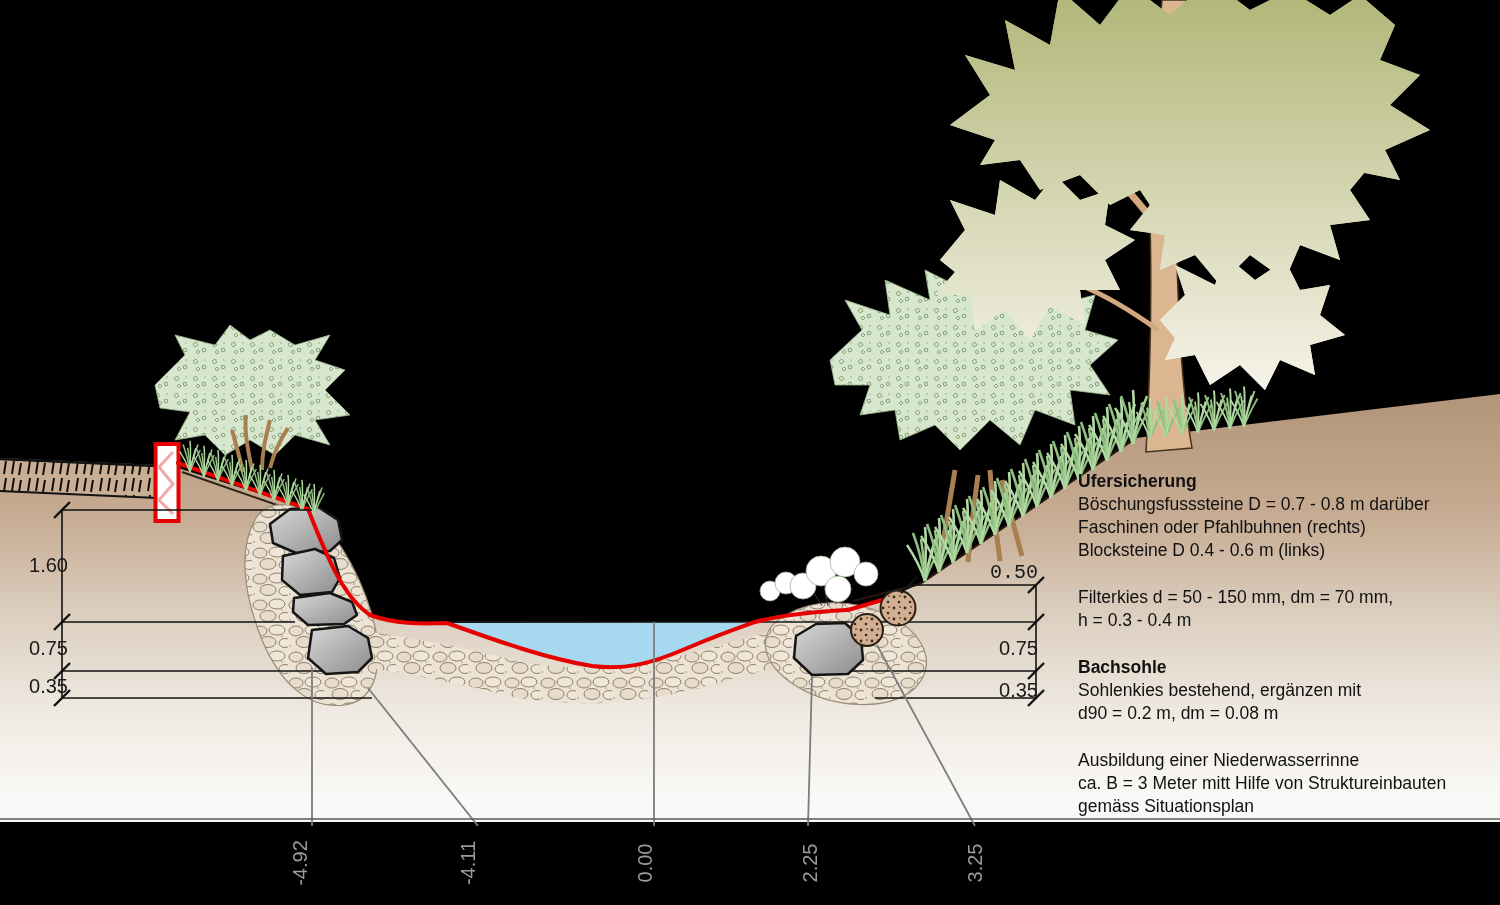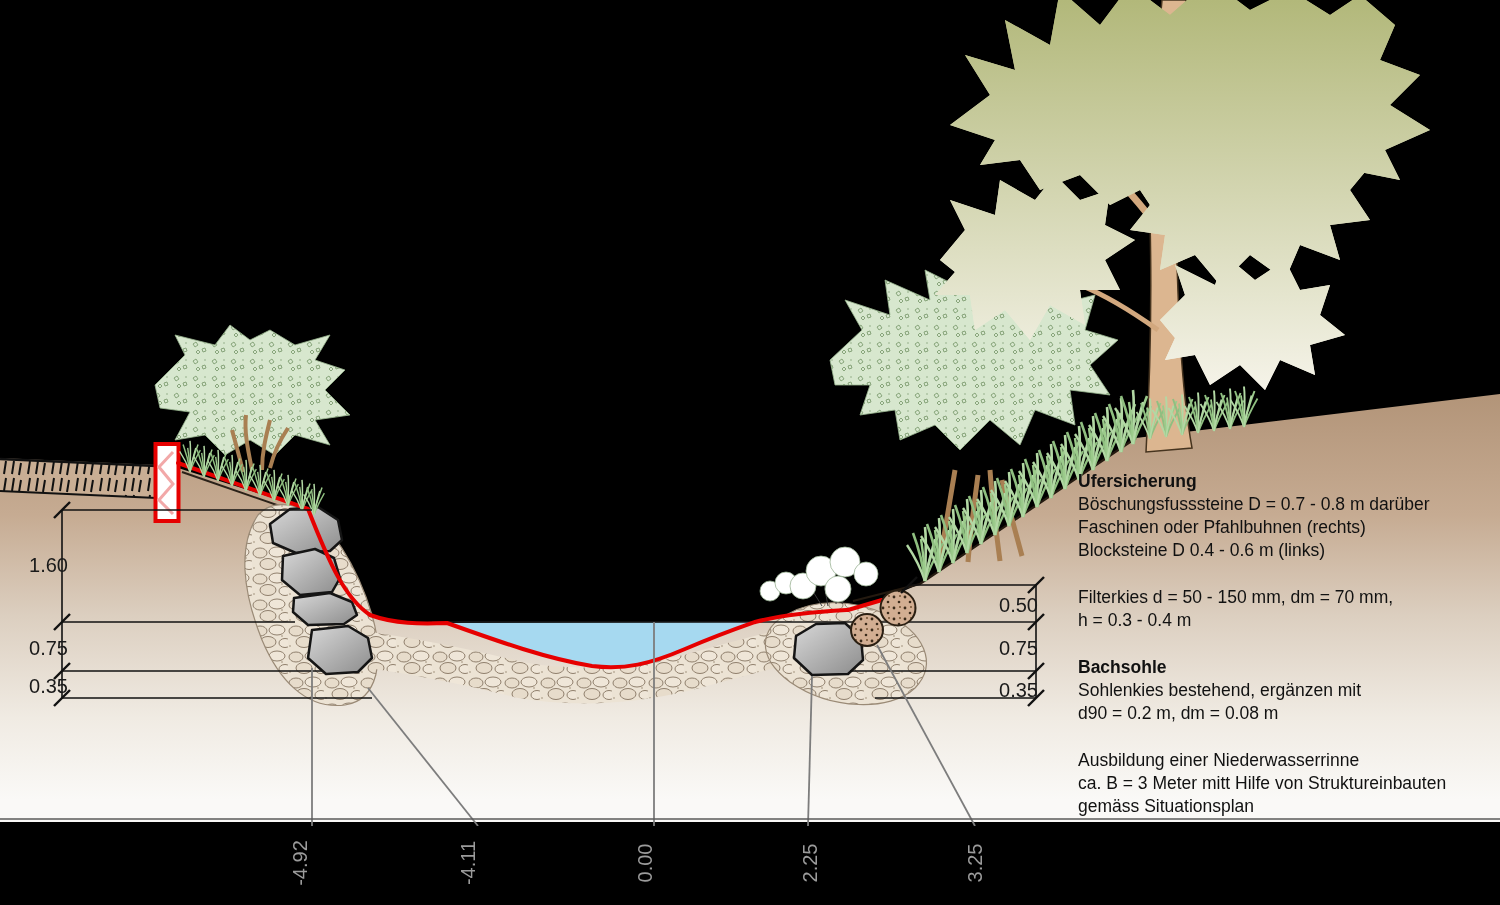--- a/index.html
+++ b/index.html
@@ -271,21 +271,21 @@
   </g>
 
   <path d="M0,819 L1500,819" stroke="#5a5a5a" stroke-width="1.5" fill="none"></path>
   <rect x="0" y="826" width="1500" height="79" fill="#000"></rect>
 </svg>
 
 <div class="txt dim-label" style="left:0;top:554px;">1.60</div>
 <div class="txt dim-label" style="left:0;top:637px;">0.75</div>
 <div class="txt dim-label" style="left:0;top:675px;">0.35</div>
 
-<div class="txt dim-label" style="left:970px;top:594px;">0.50</div>
+<div class="txt dim-label" style="left:970px;top:562px;font-family:Liberation Mono, monospace;">0.50</div>
 <div class="txt dim-label" style="left:970px;top:637px;">0.75</div>
 <div class="txt dim-label" style="left:970px;top:679px;">0.35</div>
 
 <div class="txt station-label" style="left:258px;top:851px;">-4.92</div>
 <div class="txt station-label" style="left:426px;top:851px;">-4.11</div>
 <div class="txt station-label" style="left:603px;top:851px;">0.00</div>
 <div class="txt station-label" style="left:768px;top:851px;">2.25</div>
 <div class="txt station-label" style="left:933px;top:851px;">3.25</div>
 
 <div class="notes">

